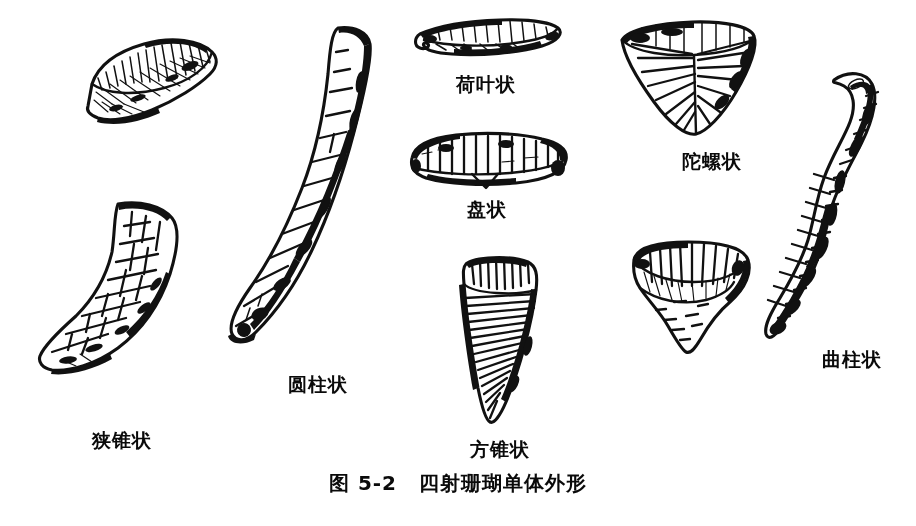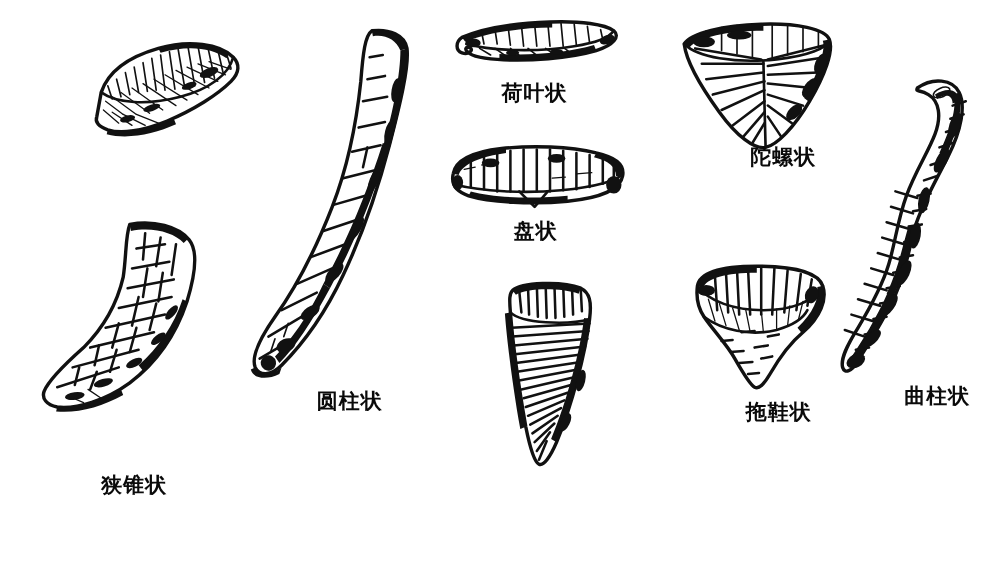--- a/index.html
+++ b/index.html
@@ -189,21 +189,21 @@
         <ellipse cx="56" cy="268" rx="5" ry="10" transform="rotate(56 56 268)"></ellipse>
         <ellipse cx="34" cy="298" rx="6" ry="9" transform="rotate(66 34 298)"></ellipse>
         <ellipse cx="18" cy="314" rx="7" ry="7" transform="rotate(76 18 314)"></ellipse>
       </g>
       <g class="ink hatch">
         <path d="M24,292 L20,304"></path>
           <path d="M36,278 L32,290"></path>
       </g>
     </svg>
   </div>
-  <div class="label" style="left:258px; top:352px; width:120px;">圆柱状</div>
+  <div class="label" style="left:258px; top:372px; width:120px;">圆柱状</div>
 
   <div class="specimen" style="left:406px; top:10px;">
     <svg width="160" height="58" viewBox="0 0 160 58" aria-hidden="true">
       <path class="ink outline" d="M14,24 C32,16 62,11 94,10 C122,9 144,12 152,18
         C158,23 152,31 136,36 C112,43 74,46 46,44 C30,43 20,40 18,36
         C16,33 20,32 22,34 C24,36 20,40 14,38 C8,36 8,28 14,24 Z"></path>
       <path class="ink outline2" d="M18,30 C40,36 80,38 116,32 C136,29 148,24 152,18"></path>
       <g class="ink hatch">
         <path d="M32,20 L34,30"></path>
           <path d="M44,17 L46,30"></path>
@@ -310,20 +310,21 @@
       </g>
       <g class="solid">
         <path d="M26,14 C36,7 70,5 88,12 L86,17 C68,11 38,12 29,18 Z"></path>
         <path d="M96,40 C92,72 80,118 66,152 L61,149 C75,116 87,71 91,39 Z"></path>
         <path d="M24,34 C26,62 32,106 38,138 L33,140 C27,107 21,62 19,35 Z"></path>
         <ellipse cx="88" cy="96" rx="4" ry="10" transform="rotate(14 88 96)"></ellipse>
         <ellipse cx="74" cy="134" rx="4" ry="9" transform="rotate(26 74 134)"></ellipse>
       </g>
     </svg>
   </div>
+  <div class="label" style="left:440px; top:437px; width:120px;">方锥状</div>
 
   <div class="specimen" style="left:612px; top:14px;">
     <svg width="150" height="126" viewBox="0 0 150 126" aria-hidden="true">
       <path class="ink outline" d="M10,26 C16,16 46,9 80,8 C112,7 138,12 142,22
         C146,32 138,54 124,78 C110,102 94,118 84,120 C74,122 58,110 42,88
         C26,66 12,42 10,26 Z"></path>
       <path class="ink outline2" d="M10,26 C22,38 56,44 94,40 C122,37 140,30 142,22"></path>
       <path class="ink outline2" d="M82,42 L84,120"></path>
       <g class="ink hatch-b">
         <path d="M80,40 L20,30"></path>
@@ -356,21 +357,21 @@
         <path d="M10,26 C18,15 48,8 82,8 L82,14 C50,14 22,20 15,29 Z"></path>
         <path d="M142,22 C145,33 137,56 124,79 L119,75 C131,54 139,32 136,23 Z"></path>
         <ellipse cx="28" cy="24" rx="10" ry="5"></ellipse>
         <ellipse cx="60" cy="18" rx="11" ry="4"></ellipse>
         <ellipse cx="134" cy="44" rx="5" ry="10" transform="rotate(22 134 44)"></ellipse>
         <ellipse cx="124" cy="66" rx="5" ry="10" transform="rotate(34 124 66)"></ellipse>
         <ellipse cx="110" cy="88" rx="5" ry="9" transform="rotate(46 110 88)"></ellipse>
       </g>
     </svg>
   </div>
-  <div class="label" style="left:652px; top:130px; width:120px;">陀螺状</div>
+  <div class="label" style="left:652px; top:149px; width:120px;">陀螺状</div>
 
   <div class="specimen" style="left:622px; top:234px;">
     <svg width="140" height="124" viewBox="0 0 140 124" aria-hidden="true">
       <path class="ink outline" d="M12,26 C14,14 34,8 66,8 C100,8 122,14 126,26
         C130,38 124,54 108,68 C96,78 86,92 78,106 C72,116 68,120 64,118
         C60,116 54,106 46,92 C38,78 26,66 18,54 C12,45 11,34 12,26 Z"></path>
       <path class="ink outline2" d="M12,26 C22,40 46,48 72,48 C98,48 118,40 126,26"></path>
       <path class="ink outline2" d="M18,54 C34,66 60,72 84,66 C98,62 108,56 112,48"></path>
       <g class="ink hatch-b">
         <path d="M28,18 L30,48"></path>
@@ -404,21 +405,20 @@
           <path d="M76,72 L86,70"></path>
       </g>
       <g class="solid">
         <path d="M12,26 C16,13 36,8 66,8 L66,14 C38,14 20,19 17,28 Z"></path>
         <path d="M126,26 C129,38 122,55 107,69 L103,64 C117,51 123,37 121,27 Z"></path>
         <ellipse cx="20" cy="30" rx="8" ry="5"></ellipse>
         <ellipse cx="116" cy="34" rx="6" ry="8" transform="rotate(24 116 34)"></ellipse>
       </g>
     </svg>
   </div>
-  <div class="label" style="left:648px; top:362px; width:120px;">拖鞋状</div>
 
   <div class="specimen" style="left:762px; top:62px;">
     <svg width="148" height="286" viewBox="0 0 148 286" aria-hidden="true">
       <path class="ink outline" d="M72,18 C86,8 104,10 110,22 C116,34 112,56 100,80
         C88,104 76,124 70,144 C64,164 62,184 52,206 C42,228 28,250 18,266
         C12,276 6,278 4,272 C2,264 8,252 18,236 C30,216 40,198 46,178
         C52,158 54,138 62,116 C70,94 82,76 88,60 C94,44 92,30 82,24
         C74,19 70,22 72,18 Z"></path>
       <g class="ink hatch-b">
         <path d="M104,34 L116,30"></path>
@@ -464,14 +464,17 @@
         <ellipse cx="60" cy="186" rx="5" ry="12" transform="rotate(24 60 186)"></ellipse>
         <ellipse cx="46" cy="216" rx="5" ry="12" transform="rotate(36 46 216)"></ellipse>
         <ellipse cx="30" cy="246" rx="5" ry="11" transform="rotate(48 30 246)"></ellipse>
         <ellipse cx="16" cy="266" rx="6" ry="9" transform="rotate(62 16 266)"></ellipse>
       </g>
       <ellipse class="ink hatch" cx="94" cy="22" rx="8" ry="4" transform="rotate(-24 94 22)"></ellipse>
     </svg>
   </div>
   <div class="label" style="left:792px; top:347px; width:120px;">曲柱状</div>
 
+  <div class="caption">
+    <span class="cap-num">图 5-2</span><span>四射珊瑚单体外形</span>
+  </div>
 
 </div>
 
 </body></html>

